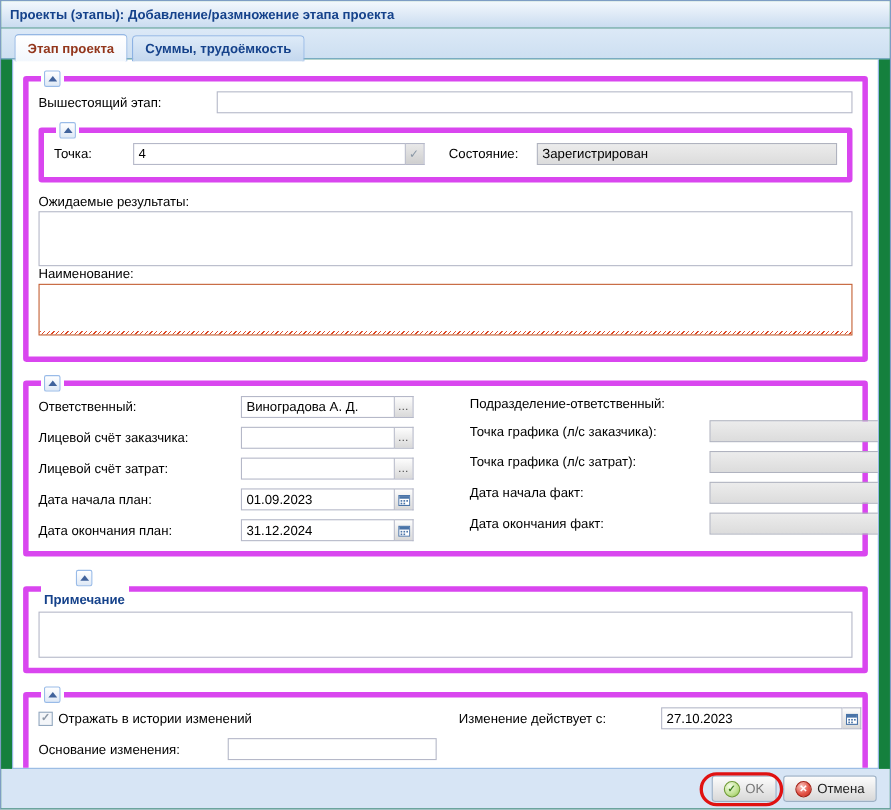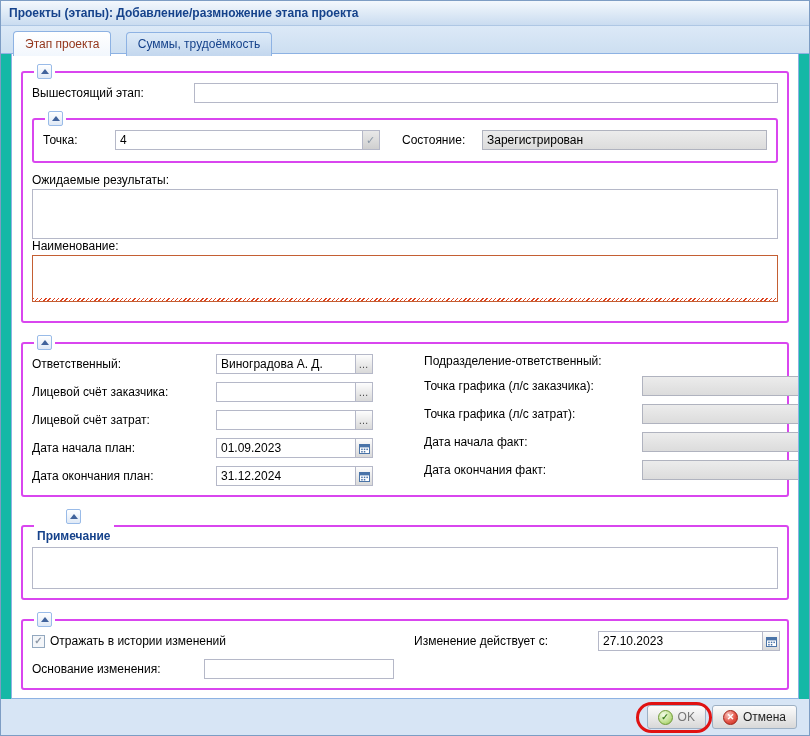--- a/index.html
+++ b/index.html
@@ -1,53 +1,53 @@
 <!DOCTYPE html>
 <html><head>
 <meta charset="utf-8">
 <style>
   * { box-sizing: border-box; }
   html,body { margin:0; padding:0; background:#eef3fa; }
   body { font-family:"Liberation Sans", sans-serif; font-size:12px; color:#000; }
 
   .window {
     position:relative; width:810px; height:736px;
-    background:#14b8a6; border:1px solid #7d9dc4;
+    background:#15803d; border:1px solid #7d9dc4;
     display:flex; flex-direction:column; overflow:hidden;
   }
   .titlebar {
     height:25px; flex:none; display:flex; align-items:center; padding:0 8px;
     background:linear-gradient(#f3f8fd,#cadcf0); border-bottom:1px solid #aec7e4;
   }
   .titlebar .title { font-weight:bold; color:#15428b; }
 
   .tabstrip {
     height:28px; flex:none; padding:4px 0 0 12px;
     background:linear-gradient(#dce9f7,#cddff1);
     border-bottom:1px solid #8db2e3;
   }
   .tab {
     display:inline-flex; align-items:center; height:24px; padding:0 11px;
-    margin-right:11px; position:relative; top:1px; cursor:pointer;
+    margin-right:1px; position:relative; top:1px; cursor:pointer;
     border:1px solid #8db2e3; border-bottom:none; border-radius:4px 4px 0 0;
-    background:linear-gradient(#deebf8,#c3d7ee); color:#15428b; font-weight:normal;
+    background:linear-gradient(#deebf8,#c3d7ee); color:#15428b; font-weight:bold;
   }
   .tab.active {
     background:linear-gradient(#ffffff,#f2f7fd); color:#93361c;
     height:25px;
   }
 
   .panel-body {
     flex:1; margin:0 10px; background:#fff;
     border:1px solid #8db2e3; border-top:none;
     padding:10px 9px 0; overflow:hidden;
   }
 
   fieldset {
-    min-width:0; border:2px solid #d946ef; border-radius:3px;
+    min-width:0; border:5px solid #d946ef; border-radius:3px;
     margin:0 0 12px; padding:4px 9px 9px;
   }
   legend { padding:0 3px; margin-left:2px; display:flex; align-items:center; gap:5px;flex-direction:column; }
   .legend-text { font-weight:bold; color:#15428b; }
 
   .tool-collapse {
     width:15px; height:15px; padding:0; cursor:pointer;
     border:1px solid #99bbe8; border-radius:2px;
     background:linear-gradient(#ffffff,#dfe9f6);
     display:inline-flex; align-items:center; justify-content:center;

